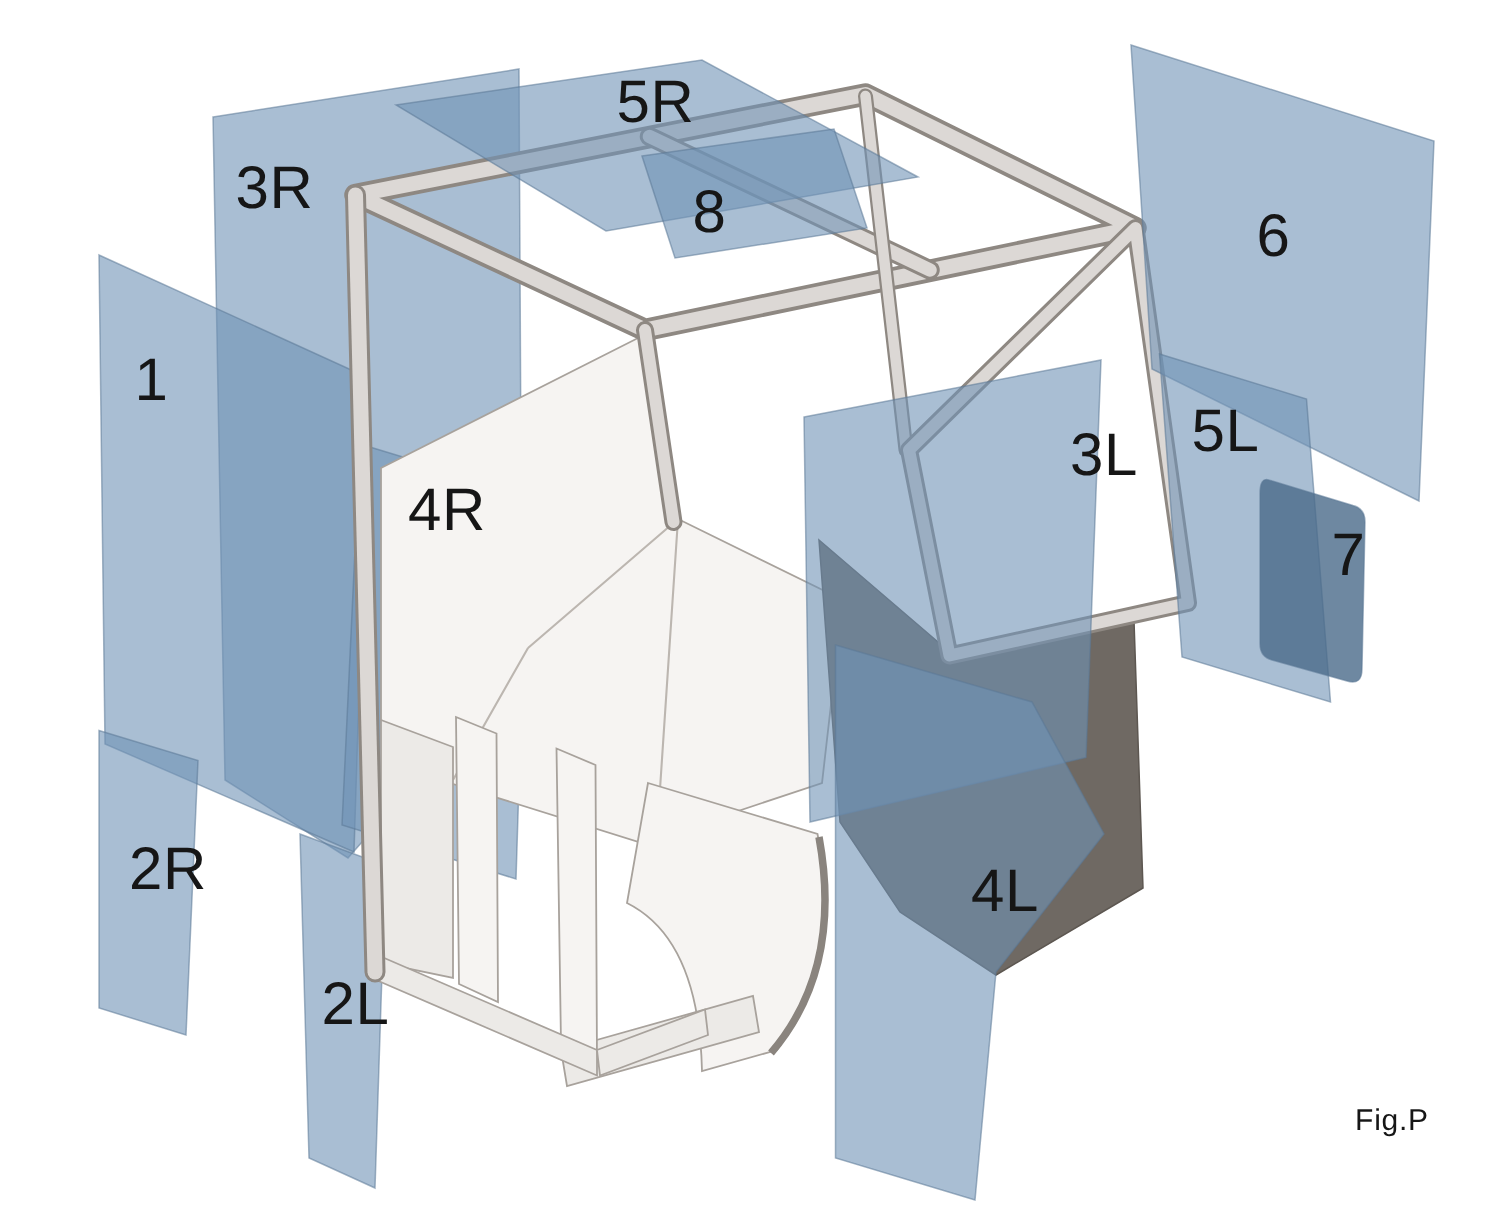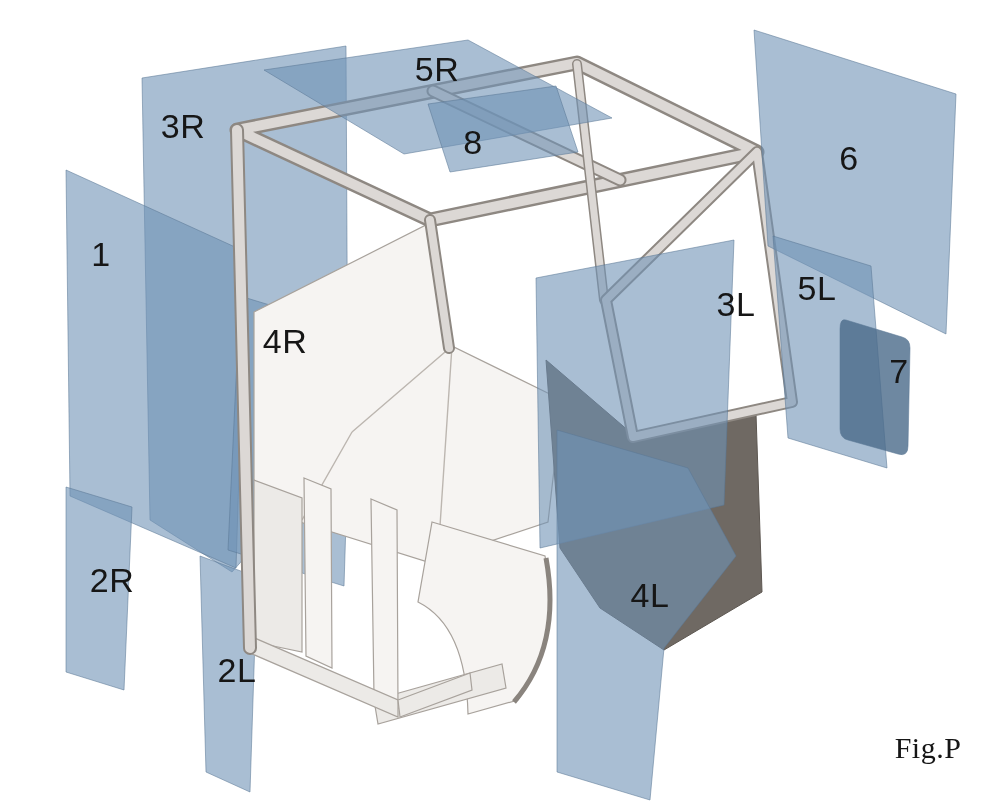--- a/index.html
+++ b/index.html
@@ -2,28 +2,28 @@
 <html style="--page-bg: #ffffff; --label-color: #161616; --glass-fill: #6f93b5; --glass-stroke: #5b7896; --glass-dark: #4a6a8a; --frame-fill: #dcd8d5; --frame-stroke: #8e8882; --interior-dark: #6f6963;"><head>
 <meta charset="utf-8">
 <style>
   html,body{margin:0;padding:0;background:#ffffff;}
   body{width:1000px;height:803px;overflow:hidden;font-family:"Liberation Sans",sans-serif;}
   .stage{position:relative;width:1000px;height:803px;background:var(--page-bg,#fff);}
   svg{position:absolute;left:0;top:0;}
   .label{
     position:absolute;
     transform:translate(-50%,-50%);
-    font-size:34px;
+    font-size:40px;
     font-weight:400;
     color:var(--label-color,#161616);
     letter-spacing:.5px;
     white-space:nowrap;
     user-select:none;
   }
-  .label.fig{font-size:30px;font-family:Liberation Serif, serif;}
+  .label.fig{font-size:20px;}
   
   .glass{
     fill:var(--glass-fill,#6f93b5);
     fill-opacity:.60;
     stroke:var(--glass-stroke,#5b7896);
     stroke-opacity:.55;
     stroke-width:1;
   }
   .glass.dark{
     fill:var(--glass-dark,#4a6a8a);
@@ -98,22 +98,22 @@
     <path class="glass dark" d="M846,320 L902,337 Q910,339 910,348 L908,446 Q908,457 898,454 L848,440 Q840,438 840,429 L840,329 Q840,318 846,320 Z"></path>
     <polygon class="glass" points="536,278 734,240 724,505 540,548"></polygon>
     <polygon class="glass" points="557,430 688,468 736,556 664,648 650,800 557,772"></polygon>
   </svg>
 
   <div class="label" style="left:101px;top:254px">1</div>
   <div class="label" style="left:112px;top:580px">2R</div>
   <div class="label" style="left:237px;top:670px">2L</div>
   <div class="label" style="left:183px;top:126px">3R</div>
   <div class="label" style="left:736px;top:304px">3L</div>
-  <div class="label" style="left:285px;top:341px">4R</div>
-  <div class="label" style="left:650px;top:595px">4L</div>
+  <div class="label" style="left:298px;top:341px">4R</div>
+  <div class="label" style="left:670px;top:595px">4L</div>
   <div class="label" style="left:437px;top:69px">5R</div>
   <div class="label" style="left:817px;top:288px">5L</div>
   <div class="label" style="left:849px;top:158px">6</div>
   <div class="label" style="left:899px;top:371px">7</div>
   <div class="label" style="left:473px;top:142px">8</div>
   <div class="label fig" style="left:928px;top:748px">Fig.P</div>
 
 </div>
 
 </body></html>

